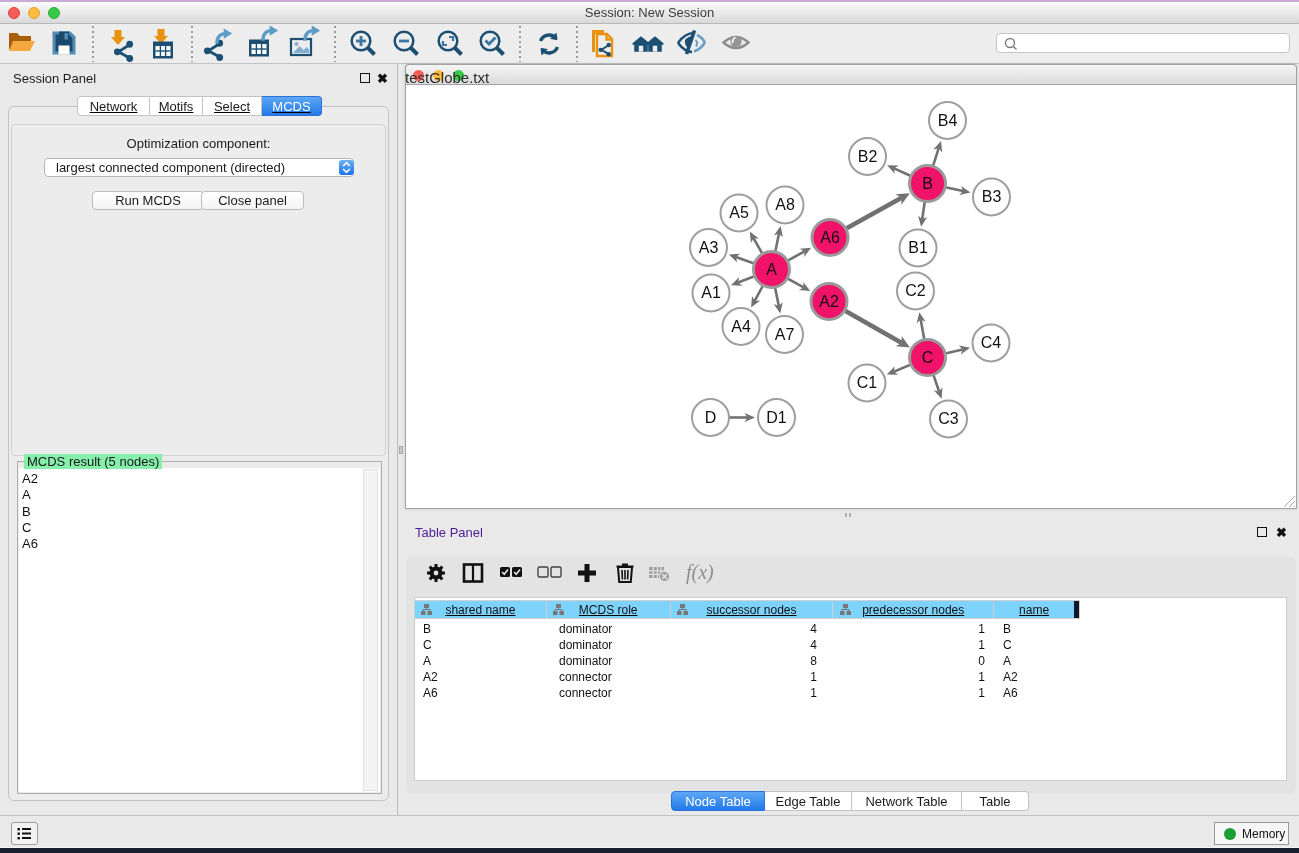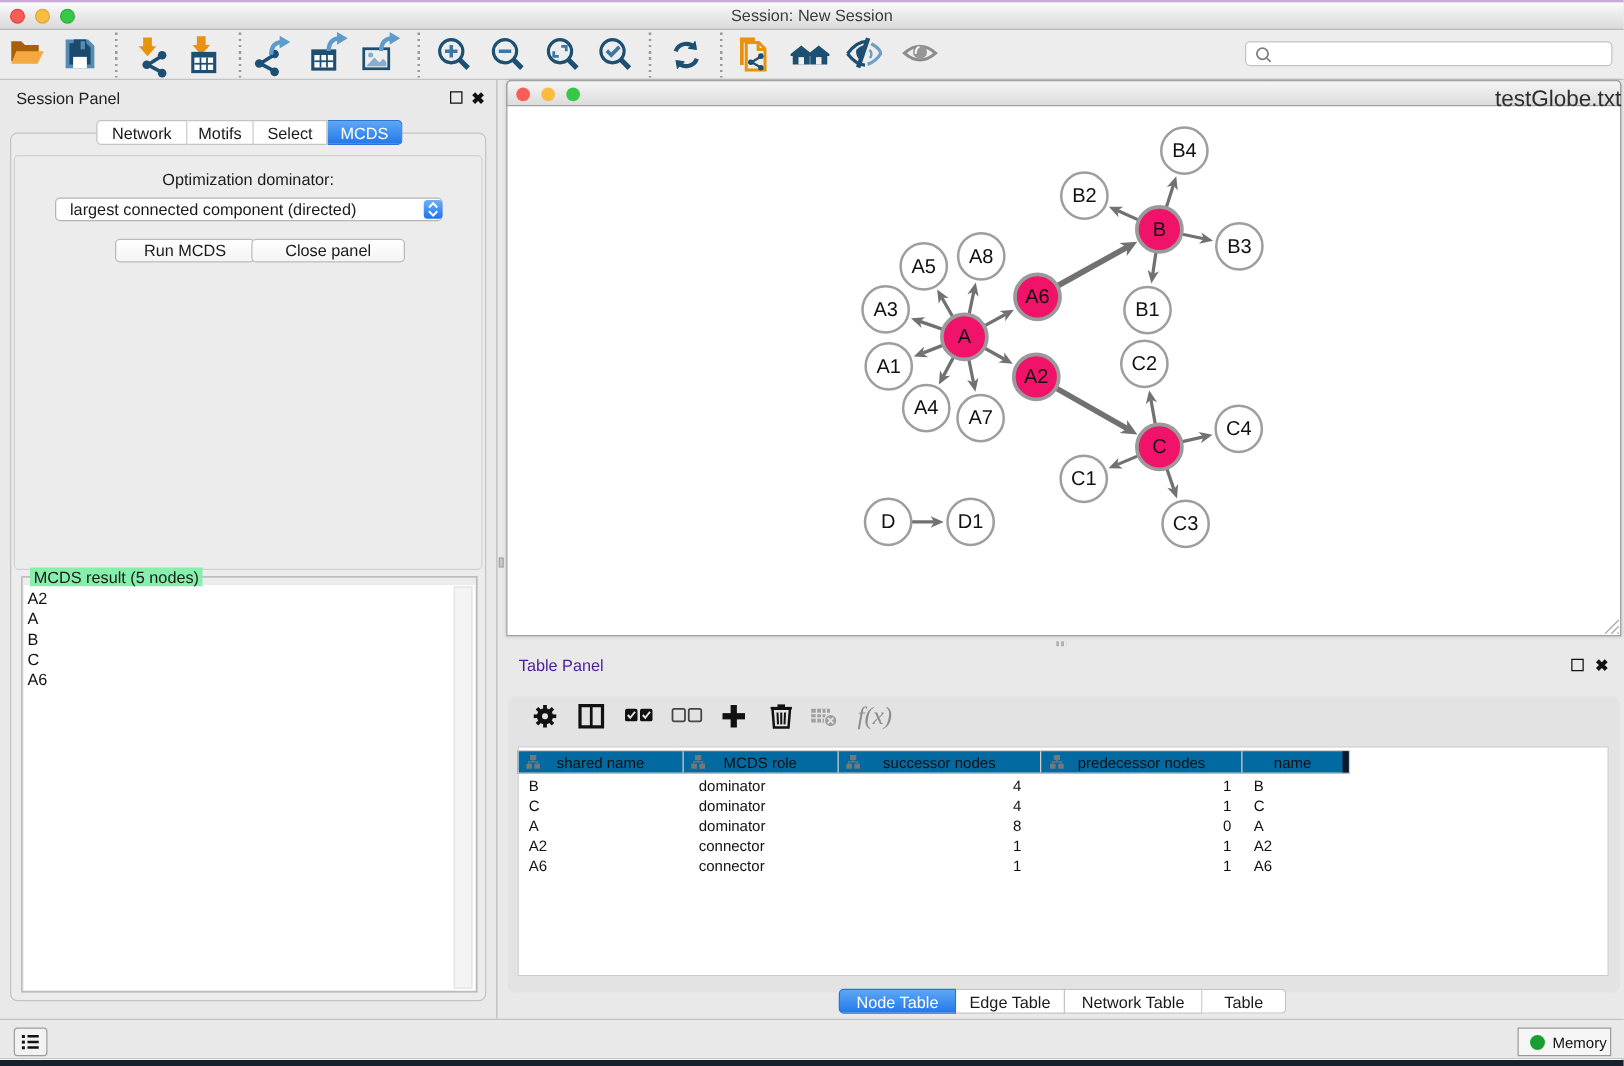--- a/index.html
+++ b/index.html
@@ -18,58 +18,58 @@
 .tsep { top:26px; width:2px; height:36px; background:repeating-linear-gradient(#9a9a9a 0 2px, rgba(0,0,0,0) 2px 5px); }
 #searchbox { left:996px; top:33px; width:294px; height:20px; background:#fff; border:1px solid #c4c4c4; border-radius:4px; }
 
 #cp-title { left:13px; top:71px; font-size:13px; color:#222; }
 .pbtn { top:73px; width:10px; height:10px; border:1.5px solid #111; }
 #cp-float { left:360px; }
 #cp-close { left:377px; top:71px; font-size:13px; font-weight:bold; color:#111; border:none; width:auto; height:auto; }
 #cp-outer { left:8px; top:106px; width:381px; height:695px; border:1px solid #c3c3c3; border-radius:6px; background:#ececec; }
 #cp-inner { left:11px; top:124px; width:375px; height:332px; border:1px solid #d2d2d2; border-radius:4px; }
 .tabrow { display:flex; }
-#cp-tabs { left:77px; top:96px; height:20px; }
+#cp-tabs { left:77px; top:96px; height:20px;text-decoration:underline; }
 #cp-tabs .tab, #tp-tabs .tab { height:20px; background:#fff; border:1px solid #c3c3c3; border-left:none;
   font-size:13px; color:#1a1a1a; display:flex; align-items:center; justify-content:center; }
 #cp-tabs .tab:first-child, #tp-tabs .tab:first-child { border-left:1px solid #c3c3c3; border-radius:4px 0 0 4px; }
 #cp-tabs .tab:last-child, #tp-tabs .tab:last-child { border-radius:0 4px 4px 0; }
 .tabsel { background:linear-gradient(#5da7f5,#2279e8) !important; color:#fff !important; border-color:#2a72d8 !important; }
 #opt-label { left:8px; top:136px; width:381px; text-align:center; font-size:13px; color:#1a1a1a; }
 #cp-select { left:44px; top:158px; width:310px; height:19px; background:#fff; border:1px solid #b5b5b5; border-radius:4px;
   font-size:13px; color:#1a1a1a; line-height:17px; padding-left:11px; }
 #cp-stepper { left:339px; top:160px; width:15px; height:15px; border-radius:3px;
   background:linear-gradient(#6eb1f7,#1a74ec); }
 .cpbtn { top:191px; height:19px; background:linear-gradient(#ffffff,#f4f4f4); border:1px solid #bcbcbc; border-radius:4px;
   font-size:13px; color:#1a1a1a; text-align:center; line-height:17px; }
 #btn-run { left:92px; width:112px; }
-#btn-close { left:201px; width:123px; }
+#btn-close { left:201px; width:103px; }
 #fieldset { left:17px; top:461px; width:365px; height:333px; border:1px solid #adadad; }
 #legend { left:24px; top:454px; background:#86efac; padding:0 3px; font-size:13px; color:#1a1a1a; z-index:5; }
 #listbox { left:19px; top:468px; width:361px; height:324px; background:#fff; padding-top:3px; }
 #listbox div { font-size:13px; color:#111; padding-left:3px; height:16.3px; line-height:16.3px; }
 #list-scroll { left:363px; top:469px; width:15px; height:322px; background:#f4f4f4; border:1px solid #e2e2e2; }
 
 #vsplit { left:397px; top:64px; width:1px; height:751px; background:#bbbbbb; }
 #netwin { left:405px; top:64px; width:892px; height:445px; background:#fff; border:1px solid #a2a2a2; border-radius:4px 4px 0 0;
   box-shadow:0 0 3px rgba(0,0,0,0.15); }
 #netwin-tb { left:405px; top:64px; width:892px; height:21px; background:linear-gradient(#f5f5f5,#dcdcdc); border:1px solid #a2a2a2; border-radius:4px 4px 0 0; }
 .tl2 { border-radius:50%; width:11px; height:11px; top:70px; }
 #nt-r { left:413px; background:#f85d58; }
 #nt-y { left:433px; background:#fcbc40; }
 #nt-g { left:453px; background:#38c848; }
-#net-title { left:405px; top:69px; width:892px; text-align:right; font-size:18px; color:#2d2d2d; }
+#net-title { left:405px; top:69px; width:892px; text-align:left; font-size:15px; color:#2d2d2d; }
 #graph { left:406px; top:86px; }
 
 #tp-title { left:415px; top:525px; font-size:13px; color:#4c1d95; }
 #tp-float { left:1257px; top:527px; }
 #tp-close { left:1276px; top:525px; font-size:13px; font-weight:bold; color:#111; }
 #tp-inner { left:406px; top:557px; width:890px; height:237px; background:#e3e3e3; border-radius:6px; }
 #tbl { left:414px; top:597px; width:873px; height:184px; background:#fff; border:1px solid #cccccc; }
-#tbl-head { left:414px; top:600px; width:666px; height:19px; background:#0369a1; border:1px solid #cfcfcf; display:flex; }
+#tbl-head { left:414px; top:600px; width:666px; height:19px; background:#7dd3fc; border:1px solid #cfcfcf; display:flex;text-decoration:underline; }
 #tbl-head .hc { border-right:1px solid #cfcfcf; font-size:12px; color:#111; display:flex; align-items:center; justify-content:center; position:relative; }
 .cell { position:absolute; font-size:12px; color:#111; }
 #tp-tabs { left:671px; top:791px; height:36px; }
 
 #statusbar { left:0; top:815px; width:1299px; height:33px; background:#e9e9e9; border-top:1px solid #c2c2c2; }
 #sb-btn { left:11px; top:822px; width:27px; height:23px; background:#f2f2f2; border:1px solid #9e9e9e; border-radius:3px; }
 #mem-btn { left:1214px; top:822px; width:75px; height:23px; background:#f6f6f6; border:1px solid #999; font-size:12px; color:#111;
   display:flex; align-items:center; }
 #mem-dot { width:12px; height:12px; border-radius:50%; background:#1b9e30; margin:0 6px 0 9px; }
 #desktop-bottom { left:0; top:847px; width:1299px; height:6px; background:#161f2b; border-top:1px solid #f6f6f6; }
@@ -230,21 +230,21 @@
 <div class="abs pbtn" id="cp-float"></div>
 <div class="abs" id="cp-close">✖</div>
 <div class="abs" id="cp-outer"></div>
 <div class="abs" id="cp-inner"></div>
 <div class="abs tabrow" id="cp-tabs">
   <div class="tab" style="width:73px">Network</div>
   <div class="tab" style="width:53px">Motifs</div>
   <div class="tab" style="width:59px">Select</div>
   <div class="tab tabsel" style="width:60px">MCDS</div>
 </div>
-<div class="abs" id="opt-label">Optimization dominator:</div>
+<div class="abs" id="opt-label">Optimization component:</div>
 <div class="abs" id="cp-select">largest connected component (directed)</div>
 <div class="abs" id="cp-stepper"><svg width="15" height="15">
       <path d="M4.2 6 L7.5 2.6 L10.8 6" fill="none" stroke="#fff" stroke-width="1.6"></path>
       <path d="M4.2 9 L7.5 12.4 L10.8 9" fill="none" stroke="#fff" stroke-width="1.6"></path>
     </svg></div>
 <div class="abs cpbtn" id="btn-run">Run MCDS</div>
 <div class="abs cpbtn" id="btn-close">Close panel</div>
 <div class="abs" id="fieldset"></div>
 <div class="abs" id="legend">MCDS result (5 nodes)</div>
 <div class="abs" id="listbox">

